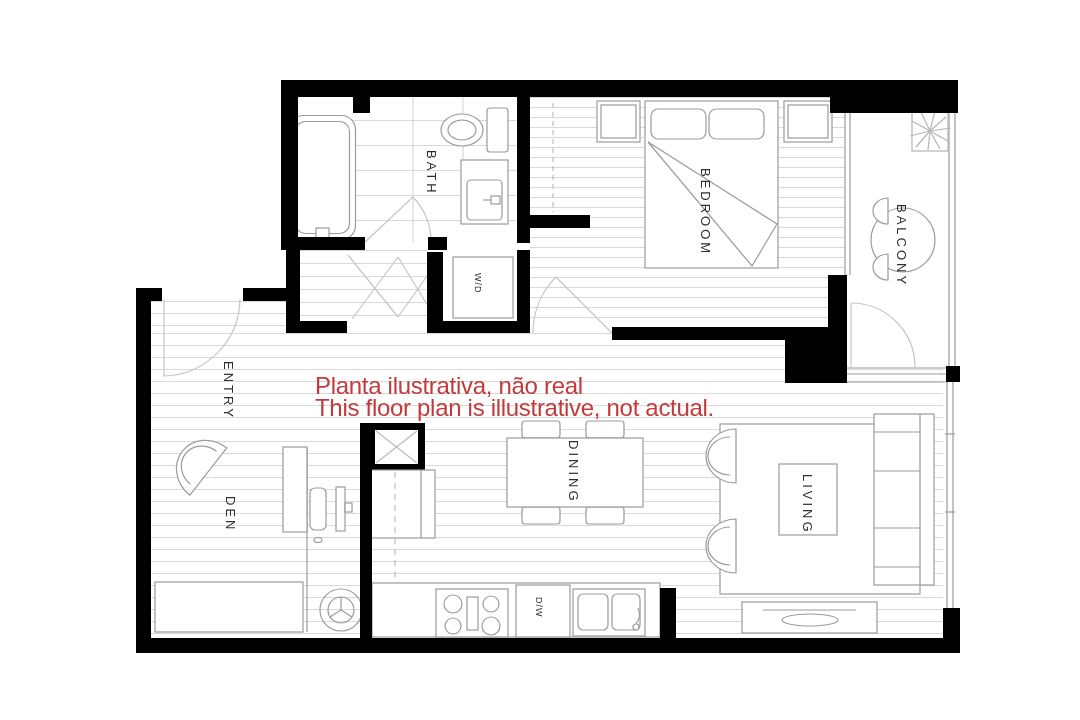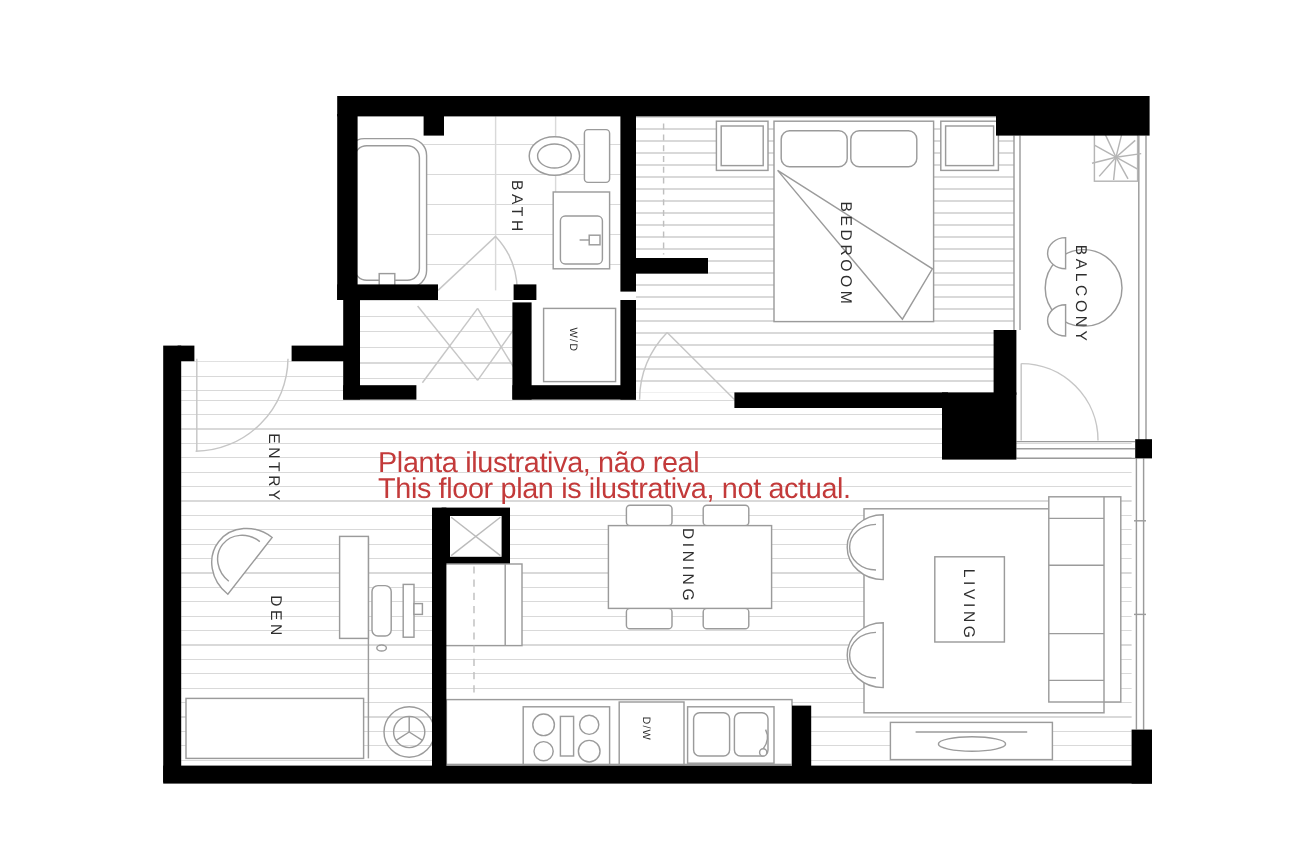--- a/index.html
+++ b/index.html
@@ -290,15 +290,15 @@
   <div class="rlabel small" style="left:473px;top:273px;">W/D</div>
   <div class="rlabel" style="left:698px;top:168px;">BEDROOM</div>
   <div class="rlabel" style="left:894px;top:204px;">BALCONY</div>
   <div class="rlabel" style="left:221px;top:361px;">ENTRY</div>
   <div class="rlabel" style="left:223px;top:496px;">DEN</div>
   <div class="rlabel" style="left:566px;top:440px;">DINING</div>
   <div class="rlabel" style="left:800px;top:474px;">LIVING</div>
   <div class="rlabel small" style="left:534px;top:597px;">D/W</div>
 
   <div class="disclaimer" style="top:372px;">Planta ilustrativa, não real</div>
-  <div class="disclaimer" style="top:394px;">This floor plan is ilustrativa, not actual.</div>
+  <div class="disclaimer" style="top:394px;">This floor plan is illustrative, not actual.</div>
 
 </div>
 
 </body></html>

